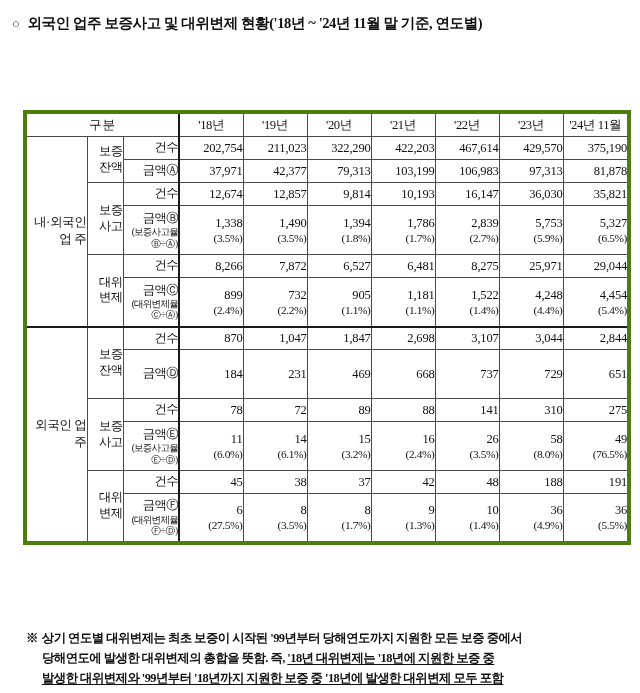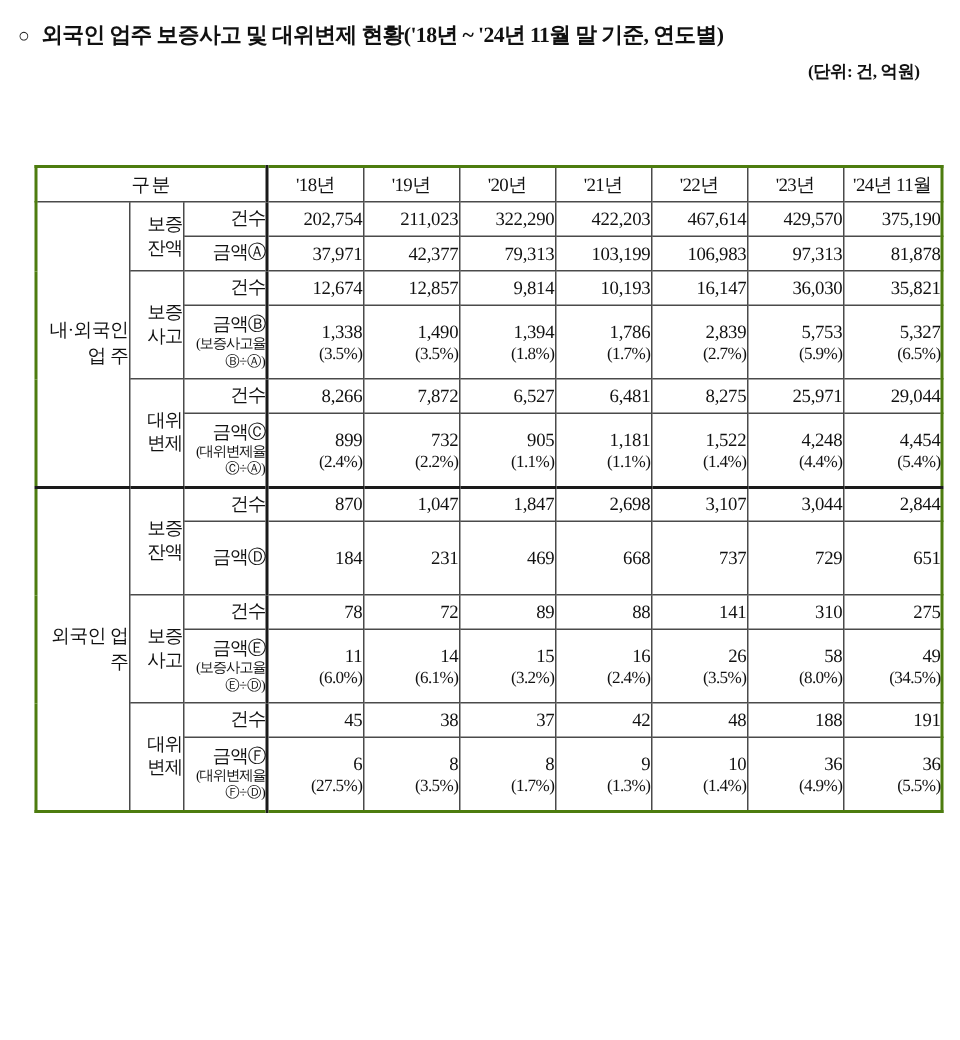--- a/index.html
+++ b/index.html
@@ -72,21 +72,21 @@
     font-size: 12.4px;
   }
   table.grid td, table.grid th {
     border: 1px solid #4a4a4a;
     padding: 0;
     font-weight: 400;
     color: #111;
     background: #fff;
   }
   
-  table.grid { border: 2px solid #4d7c0f; }
+  table.grid { border: 4px solid #4d7c0f; }
 
   thead th {
     background: #eef0f7;
     height: 22px;
     font-size: 12.6px;
     font-weight: 700;
     text-align: center;
     letter-spacing: -0.4px;
     border-bottom: 2px solid #1a1a1a;
   }
@@ -155,21 +155,20 @@
 </head>
 <body>
 
 <div class="page">
 
   <div class="head-block">
     <div class="head-line1">
       <span class="bullet-o">○</span>
       <span>외국인 업주 보증사고 및 대위변제 현황('18년 ~ '24년 11월 말 기준, 연도별)</span>
     </div>
-    <div class="unit-line">(단위: 건, 억원)</div>
   </div>
 
   <div class="table-wrap">
     <table class="grid">
       <colgroup>
         <col style="width:62px">
         <col style="width:36px">
         <col style="width:56px">
         <col style="width:64px">
         <col style="width:64px">
@@ -369,21 +368,21 @@
           <td class="num">
             <span>26</span>
             <span class="pct">(3.5%)</span>
           </td>
           <td class="num">
             <span>58</span>
             <span class="pct">(8.0%)</span>
           </td>
           <td class="num">
             <span>49</span>
-            <span class="pct">(34.5%)</span>
+            <span class="pct">(76.5%)</span>
           </td>
         </tr>
 
         <tr class="r-cnt">
           <td class="lbl lbl-mid" rowspan="2">대위 변제</td>
           <td class="lbl">건수</td>
           <td class="num vsep">45</td>
           <td class="num">38</td>
           <td class="num">37</td>
           <td class="num">42</td>
@@ -424,14 +423,19 @@
           <td class="num">
             <span>36</span>
             <span class="pct">(5.5%)</span>
           </td>
         </tr>
 
       </tbody>
     </table>
   </div>
 
+  <div class="foot">
+    <span class="mark">※</span><span>상기 연도별 대위변제는 최초 보증이 시작된 '99년부터 당해연도까지 지원한 모든 보증 중에서</span>
+    <span class="l2"><span>당해연도에 발생한 대위변제의 총합을 뜻함. 즉, </span><span class="u">'18년 대위변제는 '18년에 지원한 보증 중</span></span>
+    <span class="l3 u">발생한 대위변제와 '99년부터 '18년까지 지원한 보증 중 '18년에 발생한 대위변제 모두 포함</span>
+  </div>
 
 </div>
 
 </body></html>

